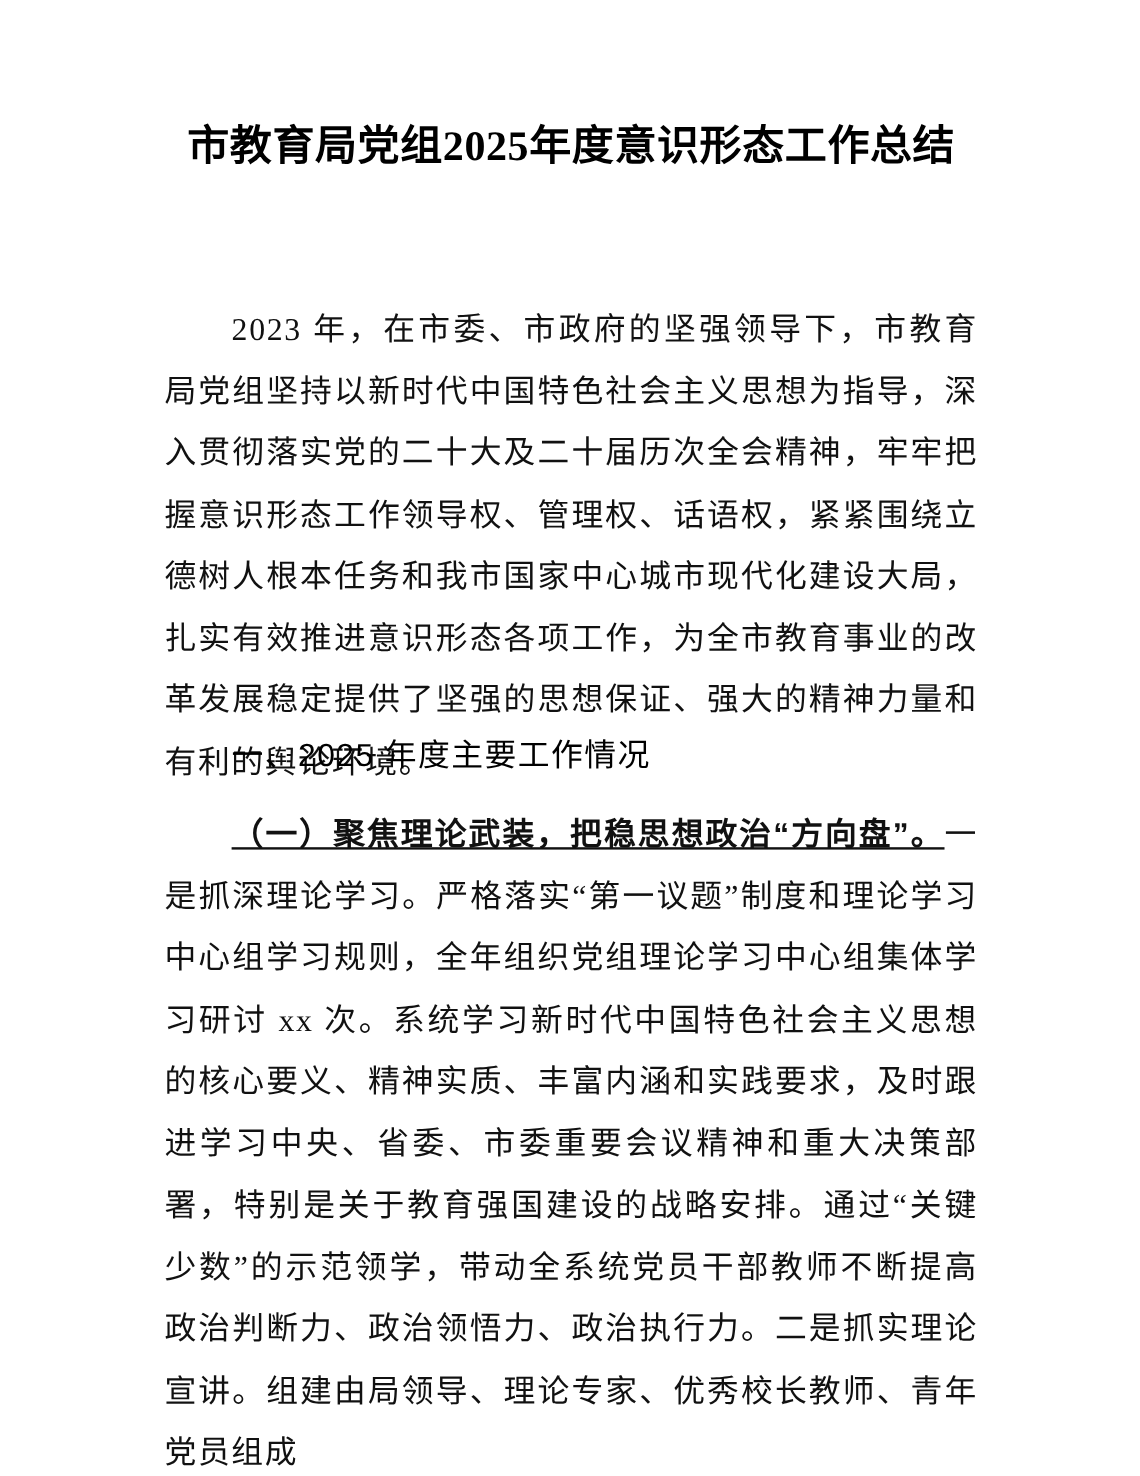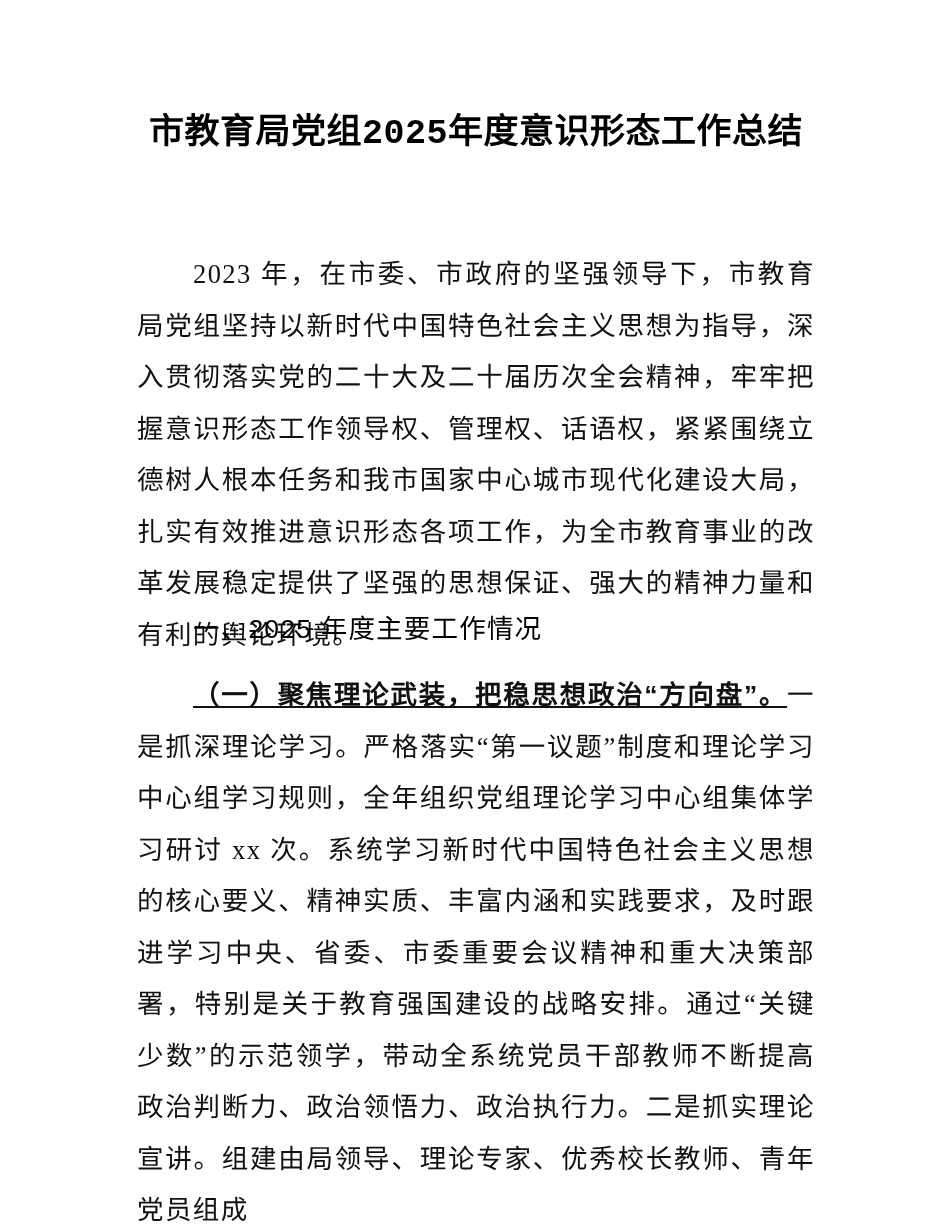--- a/index.html
+++ b/index.html
@@ -29,30 +29,30 @@
     position: absolute;
     left: 137px;
     top: 0;
     width: 678px;
   }
 
   
   .doc-title {
     margin: 0;
     padding: 0;
-    font-family: Liberation Mono, monospace;
+    font-family: Liberation Serif, serif;
     font-weight: 700;
     font-size: 35px;
     line-height: 52px;
     letter-spacing: 0.5px;
     text-align: center;
     color: #000000;
     white-space: nowrap;
     position: absolute;
-    top: 108px;
+    top: 96px;
     left: 0;
     width: 678px;
   }
 
   
   .body-block {
     position: absolute;
     left: 0;
     width: 678px;
   }

